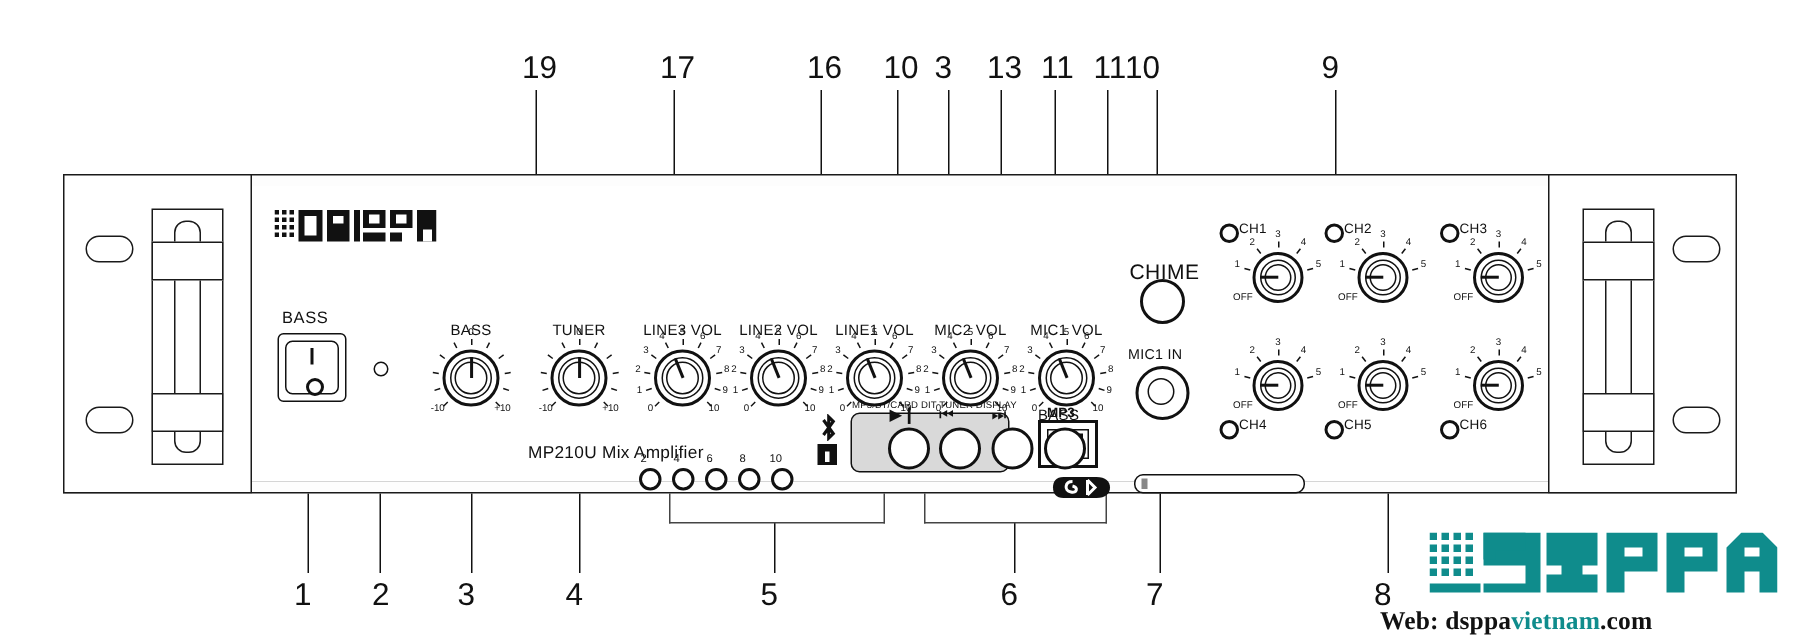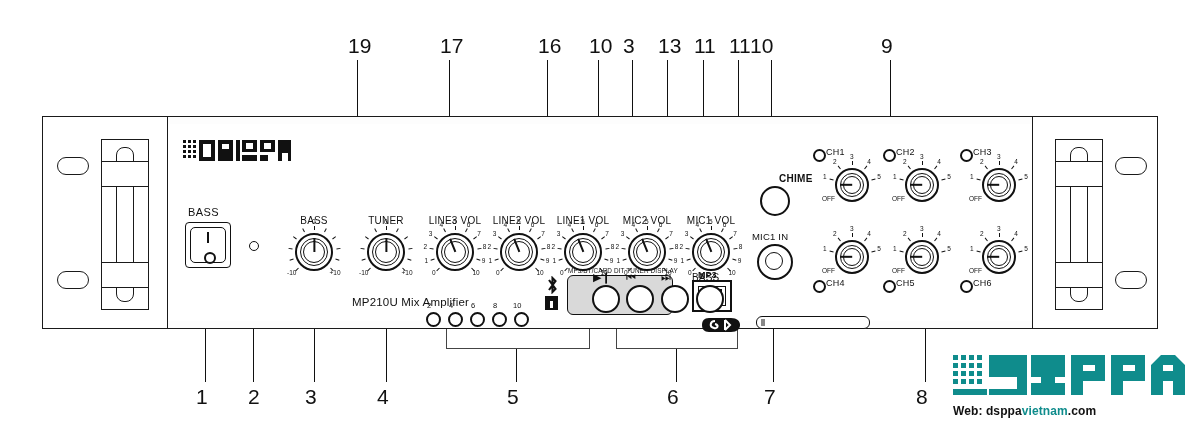--- a/index.html
+++ b/index.html
@@ -79,21 +79,21 @@
           border-radius:6px;background:#fff;}
   .sdslot:before{content:"";position:absolute;left:4px;top:2px;width:4px;height:7px;background:#888;}
 
   
   .tbtn{position:absolute;width:24px;height:24px;border:2.2px solid #111;border-radius:50%;
         background:#fff;}
   .tglyph{position:absolute;color:#111;font-size:11px;line-height:1;}
   .tlabel{position:absolute;font-size:10px;letter-spacing:.2px;}
 
   
-  .chimelbl{position:absolute;left:779px;top:173px;font-size:10px;letter-spacing:.3px;font-weight:bold;}
+  .chimelbl{position:absolute;left:753px;top:173px;font-size:14px;letter-spacing:.3px;}
   .chime{position:absolute;left:760px;top:186px;width:26px;height:26px;border:2px solid #111;
          border-radius:50%;background:#fff;}
   .miclbl{position:absolute;left:752px;top:231px;font-size:9.5px;letter-spacing:.2px;}
   .micjack{position:absolute;left:757px;top:244px;width:32px;height:32px;border:2.2px solid #111;
            border-radius:50%;background:#fff;}
   .micjack:before{content:"";position:absolute;left:6px;top:6px;width:16px;height:16px;
            border:1.6px solid #111;border-radius:50%;}
 
   
   .knob{position:absolute;}
@@ -113,22 +113,22 @@
   .chknob .kbody{border-width:2px;}
   .chlbl{position:absolute;font-size:9px;letter-spacing:.2px;}
   .chled{position:absolute;width:9px;height:9px;border:2px solid #111;border-radius:50%;
          background:#fff;}
 
   
   .bracket{position:absolute;border:1.1px solid #444;}
 
   
   .logo{position:absolute;left:953px;top:355px;}
-  .logoweb{position:absolute;left:953px;top:404px;font-size:12px;font-weight:bold;
-           letter-spacing:.1px;white-space:nowrap;color:#111;}
+  .logoweb{position:absolute;left:920px;top:404px;font-size:17px;font-weight:bold;
+           letter-spacing:.1px;white-space:nowrap;color:#111;font-family:Liberation Serif, serif;}
   .logoweb .tealpart{color:#0f8c8c;}
 </style>
 </head>
 <body>
 
 <div class="stage">
 
   <div class="callout" style="left:348px;top:35px;">19</div>
   <div class="lead" style="left:357px;top:60px;height:70px;"></div>
 

